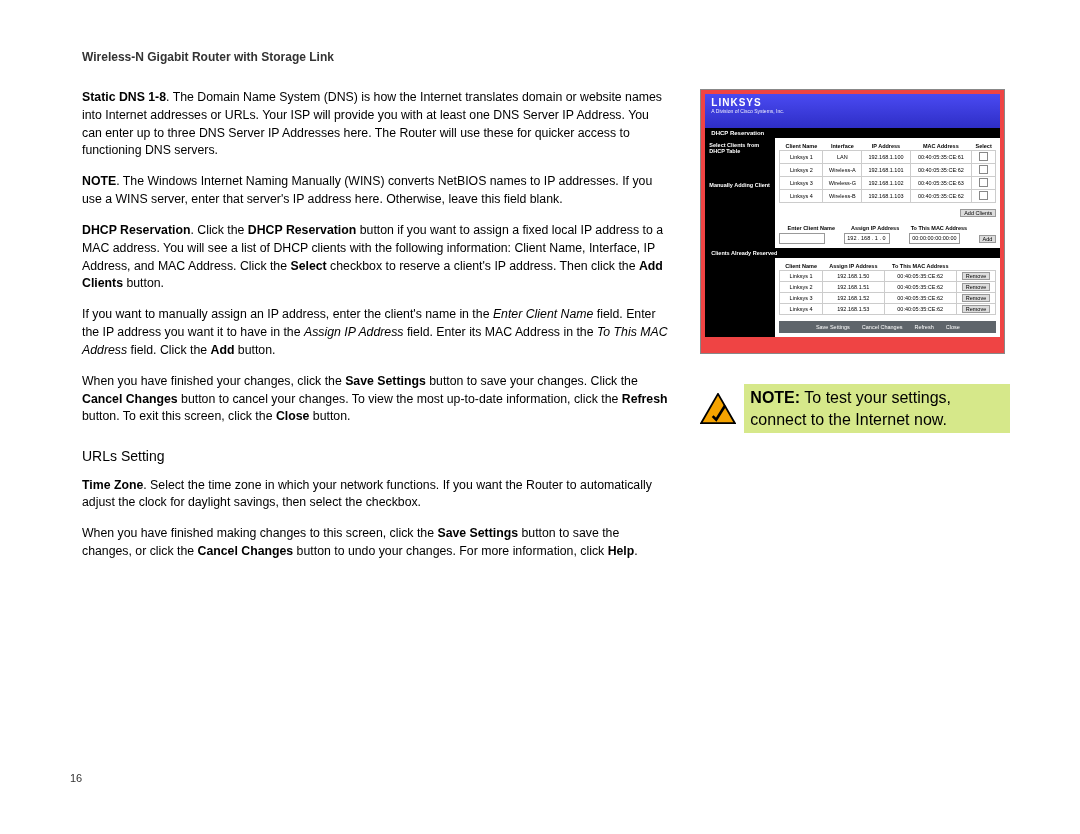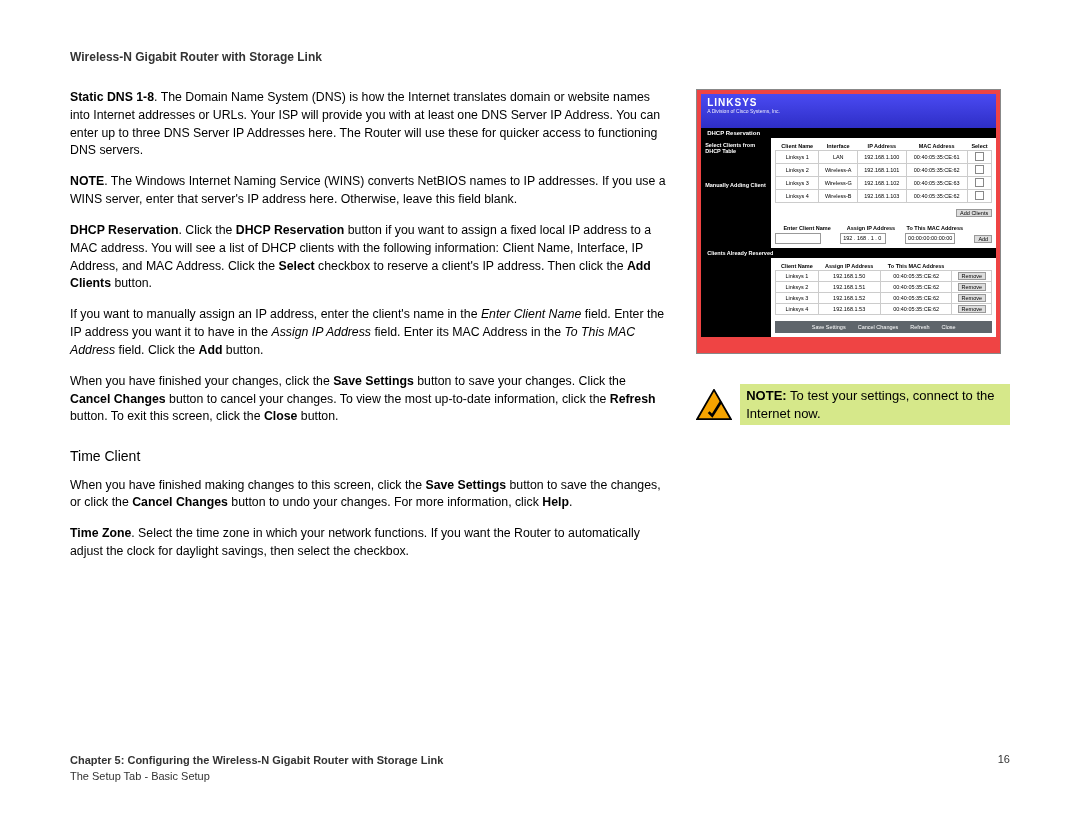--- a/index.html
+++ b/index.html
@@ -11,20 +11,21 @@
     height: 834px;
     position: relative;
     overflow: hidden;
   }
   .page {
     padding: 50px 70px 30px 70px;
     display: flex;
     flex-direction: column;
     height: 100%;
     box-sizing: border-box;
+    margin-left: 12px;
   }
   .header-title {
     font-size: 12px;
     font-weight: bold;
     color: #333;
     margin-bottom: 25px;
   }
   .two-col {
     display: flex;
     gap: 30px;
@@ -167,21 +168,21 @@
     margin-top: 30px;
     gap: 8px;
   }
   .warn-icon {
     width: 36px;
     height: 32px;
     flex-shrink: 0;
   }
   .note-text {
     background: #d6e88a;
-    font-size: 13px;
+    font-size: 16px;
     padding: 3px 6px;
     line-height: 1.35;
   }
   .footer {
     position: absolute;
     bottom: 50px;
     left: 70px;
     right: 70px;
     display: flex;
     justify-content: space-between;
@@ -201,44 +202,44 @@
   <div class="header-title">Wireless-N Gigabit Router with Storage Link</div>
 
   <div class="two-col">
     <div class="left">
 
       <div class="para">
         <span class="bold">Static DNS 1-8</span><span>. The Domain Name System (DNS) is how the Internet translates domain or website names into Internet addresses or URLs. Your ISP will provide you with at least one DNS Server IP Address. You can enter up to three DNS Server IP Addresses here. The Router will use these for quicker access to functioning DNS servers.</span>
       </div>
 
       <div class="para">
-        <span class="bold">NOTE</span><span>. The Windows Internet Naming Service (WINS) converts NetBIOS names to IP addresses. If you use a WINS server, enter that server's IP address here. Otherwise, leave this field blank.</span>
+        <span class="bold">NOTE</span><span>. The Windows Internet Naming Manually (WINS) converts NetBIOS names to IP addresses. If you use a WINS server, enter that server's IP address here. Otherwise, leave this field blank.</span>
       </div>
 
       <div class="para">
         <span class="bold">DHCP Reservation</span><span>. Click the </span><span class="bold">DHCP Reservation</span><span> button if you want to assign a fixed local IP address to a MAC address. You will see a list of DHCP clients with the following information: Client Name, Interface, IP Address, and MAC Address. Click the </span><span class="bold">Select</span><span> checkbox to reserve a client's IP address. Then click the </span><span class="bold">Add Clients</span><span> button.</span>
       </div>
 
       <div class="para">
         <span>If you want to manually assign an IP address, enter the client's name in the </span><span class="italic">Enter Client Name</span><span> field. Enter the IP address you want it to have in the </span><span class="italic">Assign IP Address</span><span> field. Enter its MAC Address in the </span><span class="italic">To This MAC Address</span><span> field. Click the </span><span class="bold">Add</span><span> button.</span>
       </div>
 
 
       <div class="para">
         <span>When you have finished your changes, click the </span><span class="bold">Save Settings</span><span> button to save your changes. Click the </span><span class="bold">Cancel Changes</span><span> button to cancel your changes. To view the most up-to-date information, click the </span><span class="bold">Refresh</span><span> button. To exit this screen, click the </span><span class="bold">Close</span><span> button.</span>
       </div>
 
-      <div class="section-title">Time Client</div>
+      <div class="section-title">URLs Setting</div>
+
+      <div class="para">
+        <span class="bold">Time Zone</span><span>. Select the time zone in which your network functions. If you want the Router to automatically adjust the clock for daylight savings, then select the checkbox.</span>
+      </div>
 
       <div class="para">
         <span>When you have finished making changes to this screen, click the </span><span class="bold">Save Settings</span><span> button to save the changes, or click the </span><span class="bold">Cancel Changes</span><span> button to undo your changes. For more information, click </span><span class="bold">Help</span><span>.</span>
-      </div>
-
-      <div class="para">
-        <span class="bold">Time Zone</span><span>. Select the time zone in which your network functions. If you want the Router to automatically adjust the clock for daylight savings, then select the checkbox.</span>
       </div>
     </div>
 
     <div class="right">
       <div class="figure-img">
         <div class="fig-header">
           <div class="fig-brand">LINKSYS</div>
           <div class="fig-sub">A Division of Cisco Systems, Inc.</div>
         </div>
         <div style="background:#000;color:#fff;font-size:6px;font-weight:bold;padding:2px 6px;">DHCP Reservation</div>
@@ -356,19 +357,15 @@
           <path d="M 14 26 L 18 30 L 28 14" fill="none" stroke="#000" stroke-width="3"></path>
         </svg>
         <div class="note-text">
           <span class="bold">NOTE:</span><span> To test your settings, connect to the Internet now.</span>
         </div>
       </div>
     </div>
   </div>
 
   <div class="footer">
-    <div class="footer-left">
-      <div class="footer-chapter">Chapter 5: Configuring the Wireless-N Gigabit Router with Storage Link</div>
-      <div>The Setup Tab - Basic Setup</div>
-    </div>
     <div>16</div>
   </div>
 </div>
 
 </body></html>

